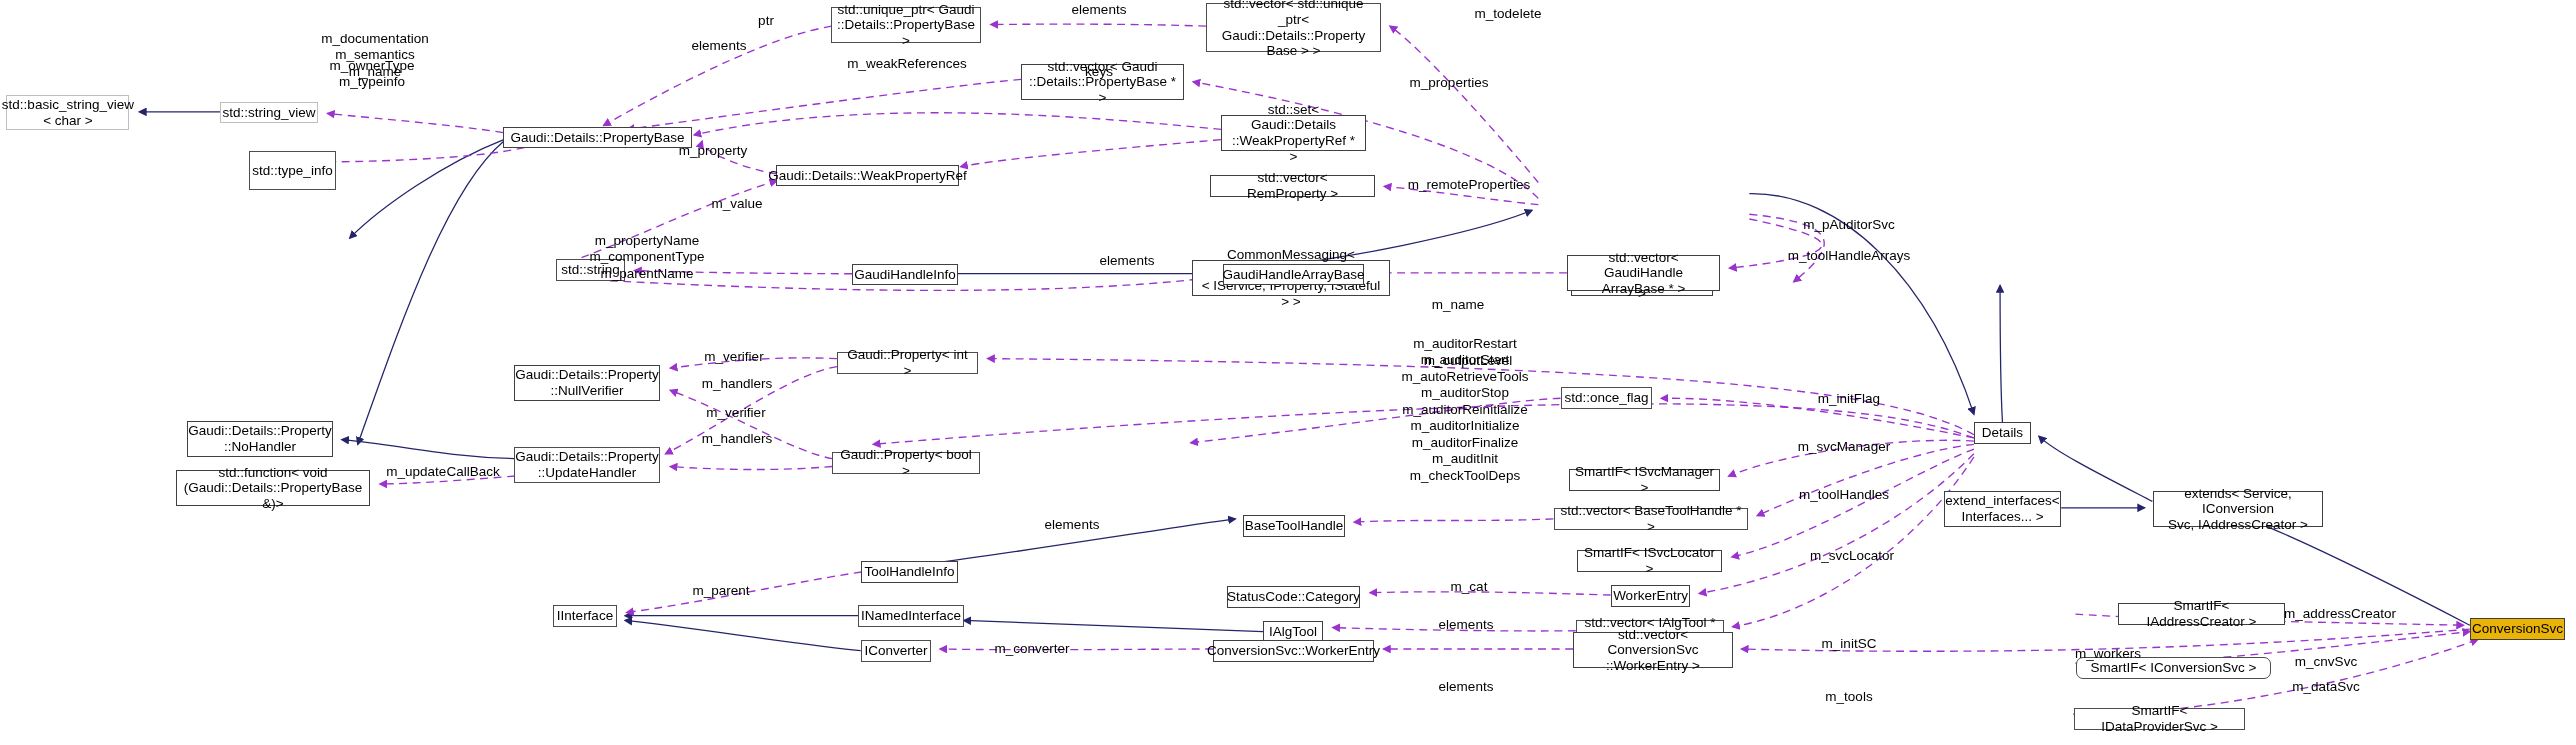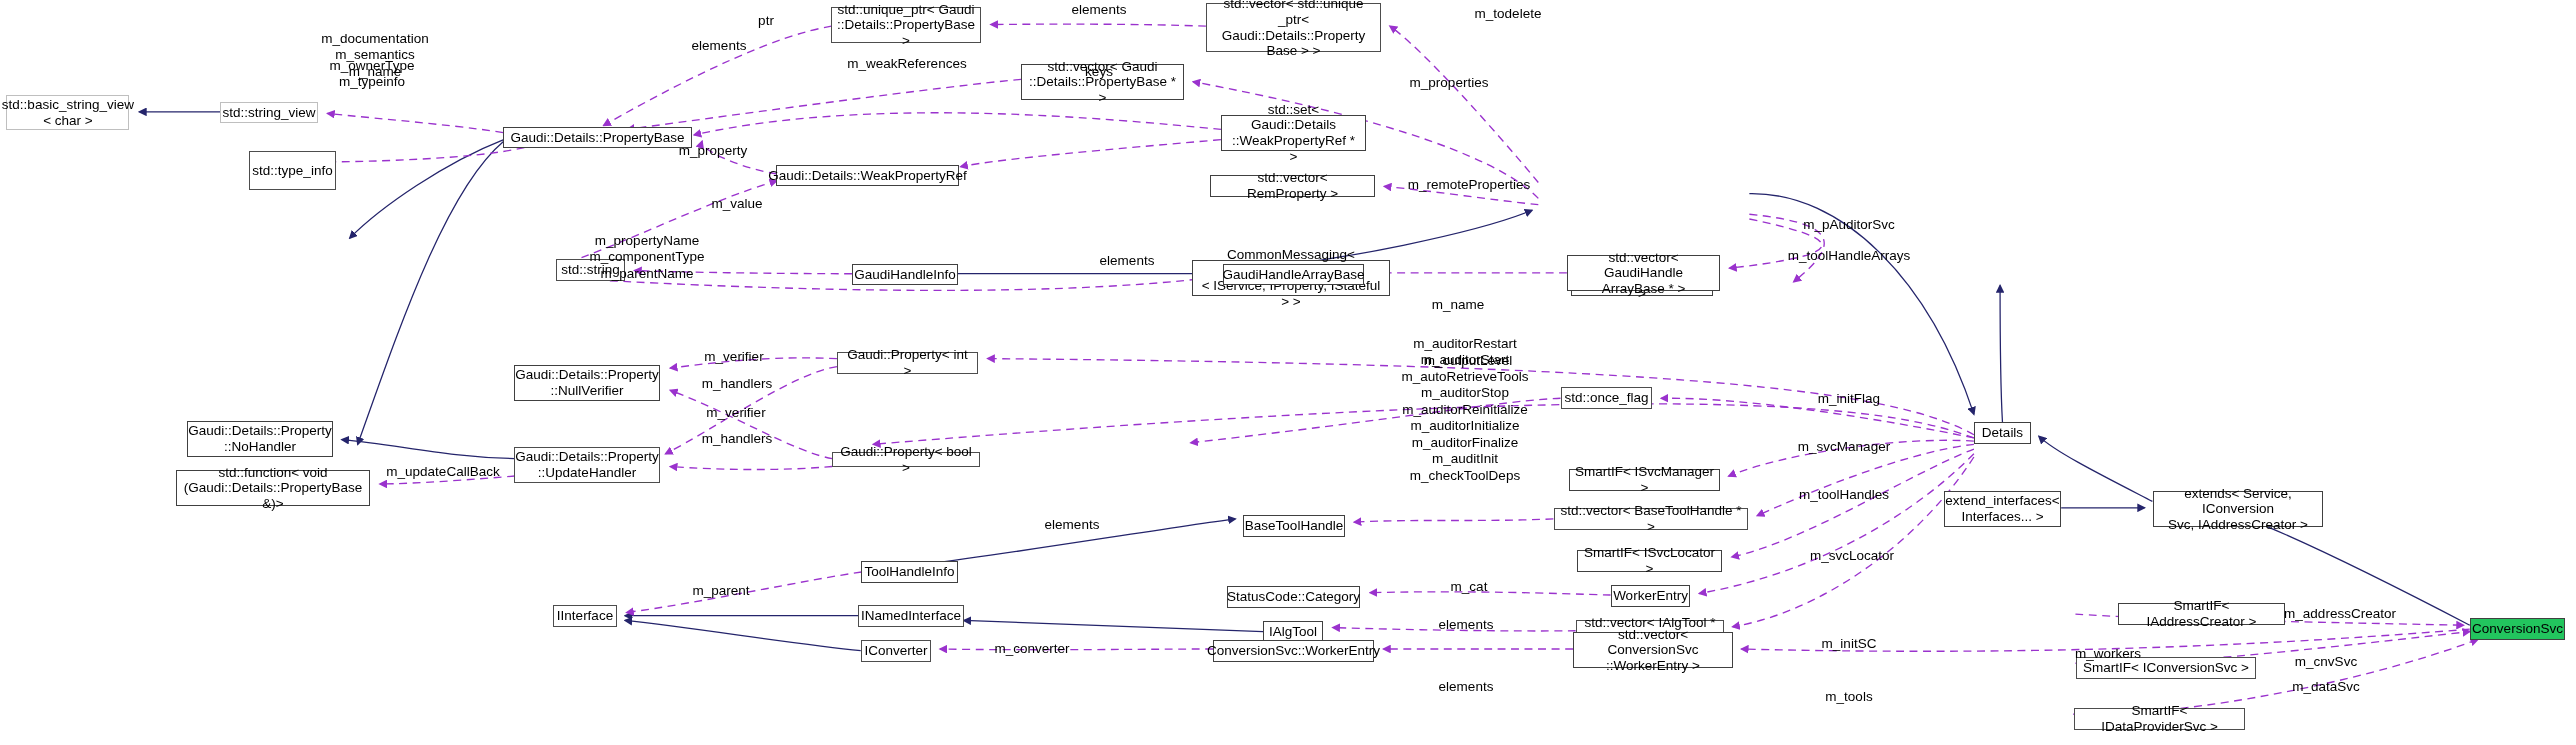--- a/index.html
+++ b/index.html
@@ -40,21 +40,21 @@
     white-space: pre-line;
     font-family: "Liberation Sans", sans-serif;
   }
   .node.thick {
     border: 1.6px solid #4d4d4d;
   }
   .node.light {
     border: 0.8px solid #bfbfbf;
   }
   .node.current {
-    background: #22c55e;
+    background: #eab308;
     border: 0.8px solid #404040;
   }
   .edge-label {
     position: absolute;
     font-size: 13.5px;
     line-height: 1.22;
     color: #000000;
     white-space: pre-line;
     text-align: center;
     transform: translate(-50%, -50%);
@@ -165,21 +165,21 @@
   <div class="node" style="left:1567px;top:255px;width:153px;height:36px;">std::vector&lt; GaudiHandle
 ArrayBase * &gt;</div>
   <div class="node" style="left:514px;top:365px;width:146px;height:36px;">Gaudi::Details::Property
 ::NullVerifier</div>
   <div class="node thick" style="left:837px;top:352px;width:141px;height:22px;">Gaudi::Property&lt; int &gt;</div>
   <div class="node thick" style="left:1561px;top:387px;width:91px;height:22px;">std::once_flag</div>
   <div class="node" style="left:187px;top:421px;width:146px;height:36px;">Gaudi::Details::Property
 ::NoHandler</div>
   <div class="node thick" style="left:514px;top:447px;width:146px;height:36px;">Gaudi::Details::Property
 ::UpdateHandler</div>
-  <div class="node thick" style="left:832px;top:452px;width:148px;height:15px;">Gaudi::Property&lt; bool &gt;</div>
+  <div class="node thick" style="left:832px;top:452px;width:148px;height:22px;">Gaudi::Property&lt; bool &gt;</div>
   <div class="node" style="left:176px;top:470px;width:194px;height:36px;">std::function&lt; void
 (Gaudi::Details::PropertyBase &amp;)&gt;</div>
   <div class="node" style="left:1569px;top:469px;width:151px;height:22px;">SmartIF&lt; ISvcManager &gt;</div>
   <div class="node" style="left:1974px;top:422px;width:57px;height:22px;">Details</div>
   <div class="node" style="left:1944px;top:491px;width:117px;height:36px;">extend_interfaces&lt;
 Interfaces... &gt;</div>
   <div class="node" style="left:2153px;top:491px;width:170px;height:36px;">extends&lt; Service, IConversion
 Svc, IAddressCreator &gt;</div>
   <div class="node" style="left:1243px;top:515px;width:102px;height:22px;">BaseToolHandle</div>
   <div class="node thick" style="left:1554px;top:508px;width:194px;height:22px;">std::vector&lt; BaseToolHandle * &gt;</div>
@@ -190,21 +190,21 @@
   <div class="node thick" style="left:553px;top:605px;width:64px;height:22px;">IInterface</div>
   <div class="node thick" style="left:858px;top:605px;width:106px;height:22px;">INamedInterface</div>
   <div class="node" style="left:1263px;top:621px;width:60px;height:22px;">IAlgTool</div>
   <div class="node thick" style="left:1576px;top:620px;width:148px;height:22px;">std::vector&lt; IAlgTool * &gt;</div>
   <div class="node" style="left:2076px;top:603px;width:167px;height:22px;margin-left:42px;">SmartIF&lt; IAddressCreator &gt;</div>
   <div class="node thick" style="left:861px;top:640px;width:70px;height:22px;">IConverter</div>
   <div class="node" style="left:1213px;top:640px;width:161px;height:22px;">ConversionSvc::WorkerEntry</div>
   <div class="node" style="left:1573px;top:632px;width:160px;height:36px;">std::vector&lt; ConversionSvc
 ::WorkerEntry &gt;</div>
   <div class="node current" style="left:2470px;top:618px;width:95px;height:22px;">ConversionSvc</div>
-  <div class="node thick" style="left:2076px;top:657px;width:180px;height:22px;">SmartIF&lt; IConversionSvc &gt;</div>
+  <div class="node thick" style="left:2076px;top:657px;width:195px;height:22px;border-radius:7px;">SmartIF&lt; IConversionSvc &gt;</div>
   <div class="node thick" style="left:2074px;top:708px;width:171px;height:22px;">SmartIF&lt; IDataProviderSvc &gt;</div>
 
   <div class="edge-label" style="left:736px;top:20.6px;margin-left:30px;">ptr</div>
   <div class="edge-label" style="left:1099px;top:10.3px;">elements</div>
   <div class="edge-label" style="left:1508px;top:13.5px;">m_todelete</div>
   <div class="edge-label" style="left:719px;top:46px;">elements</div>
   <div class="edge-label" style="left:1449px;top:83px;">m_properties</div>
   <div class="edge-label" style="left:375px;top:56px;">m_documentation
 m_semantics
 m_name</div>

